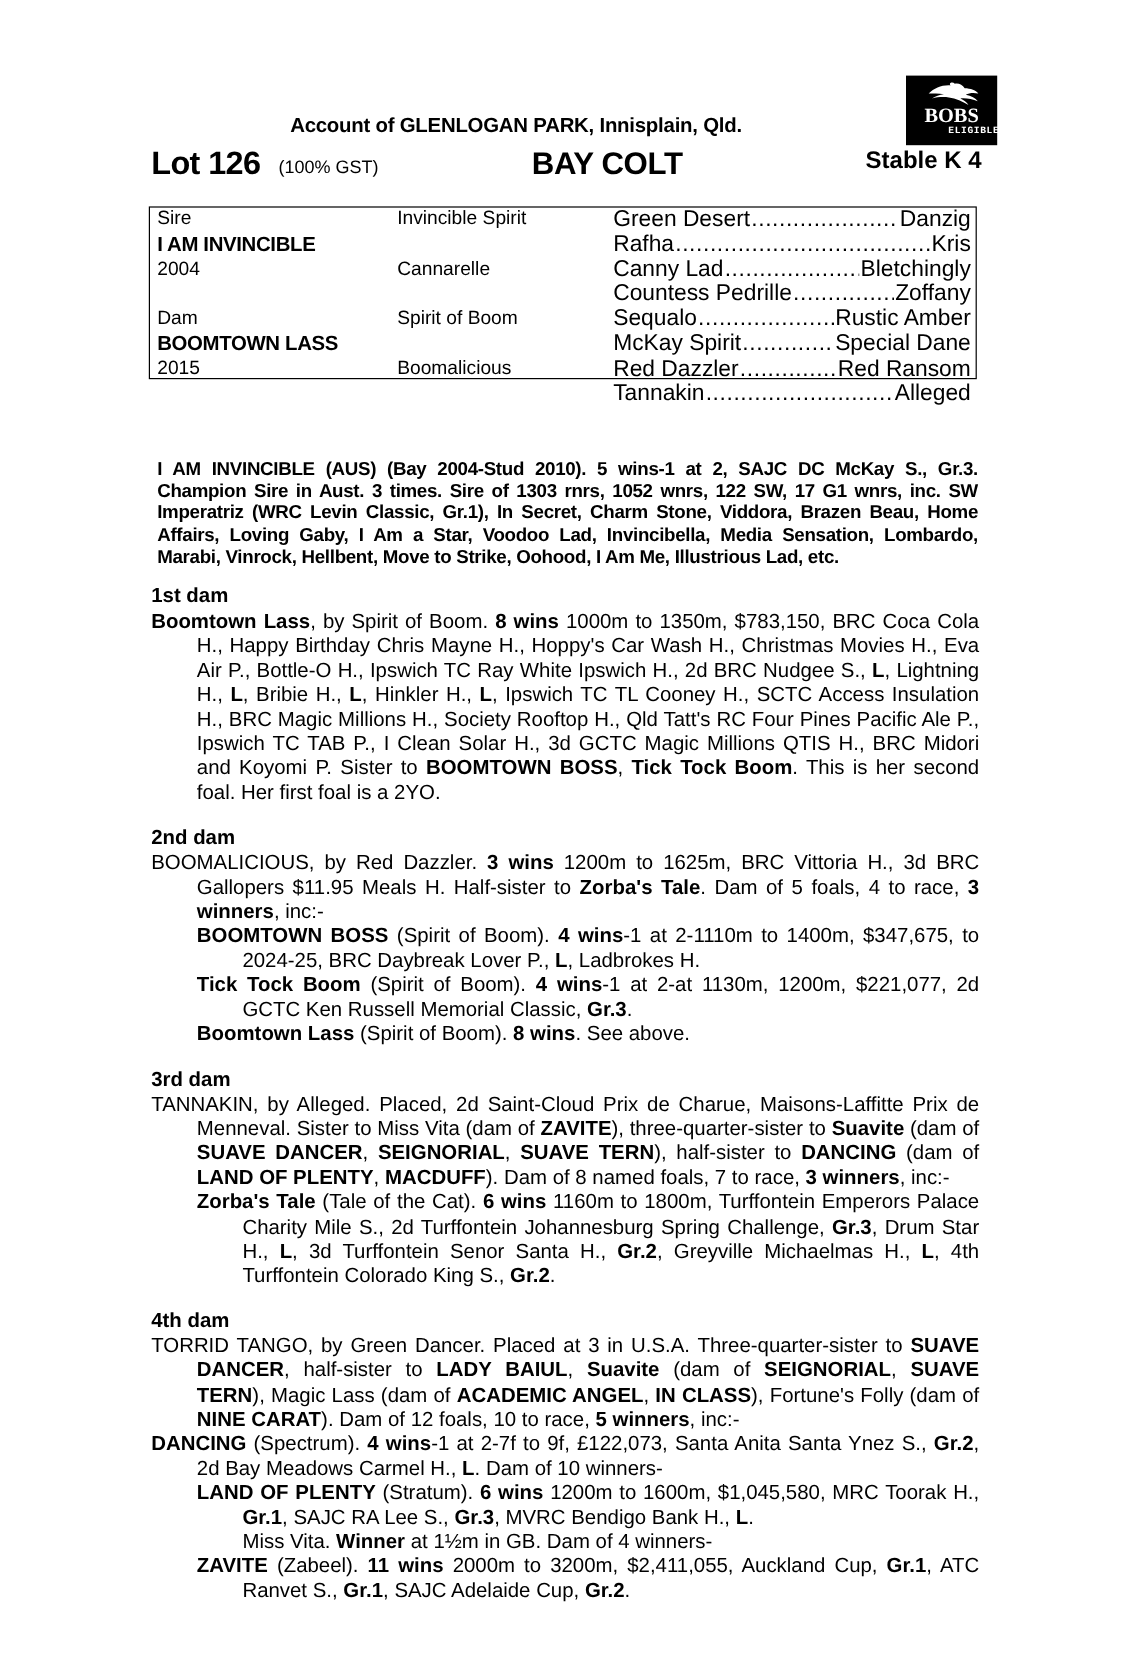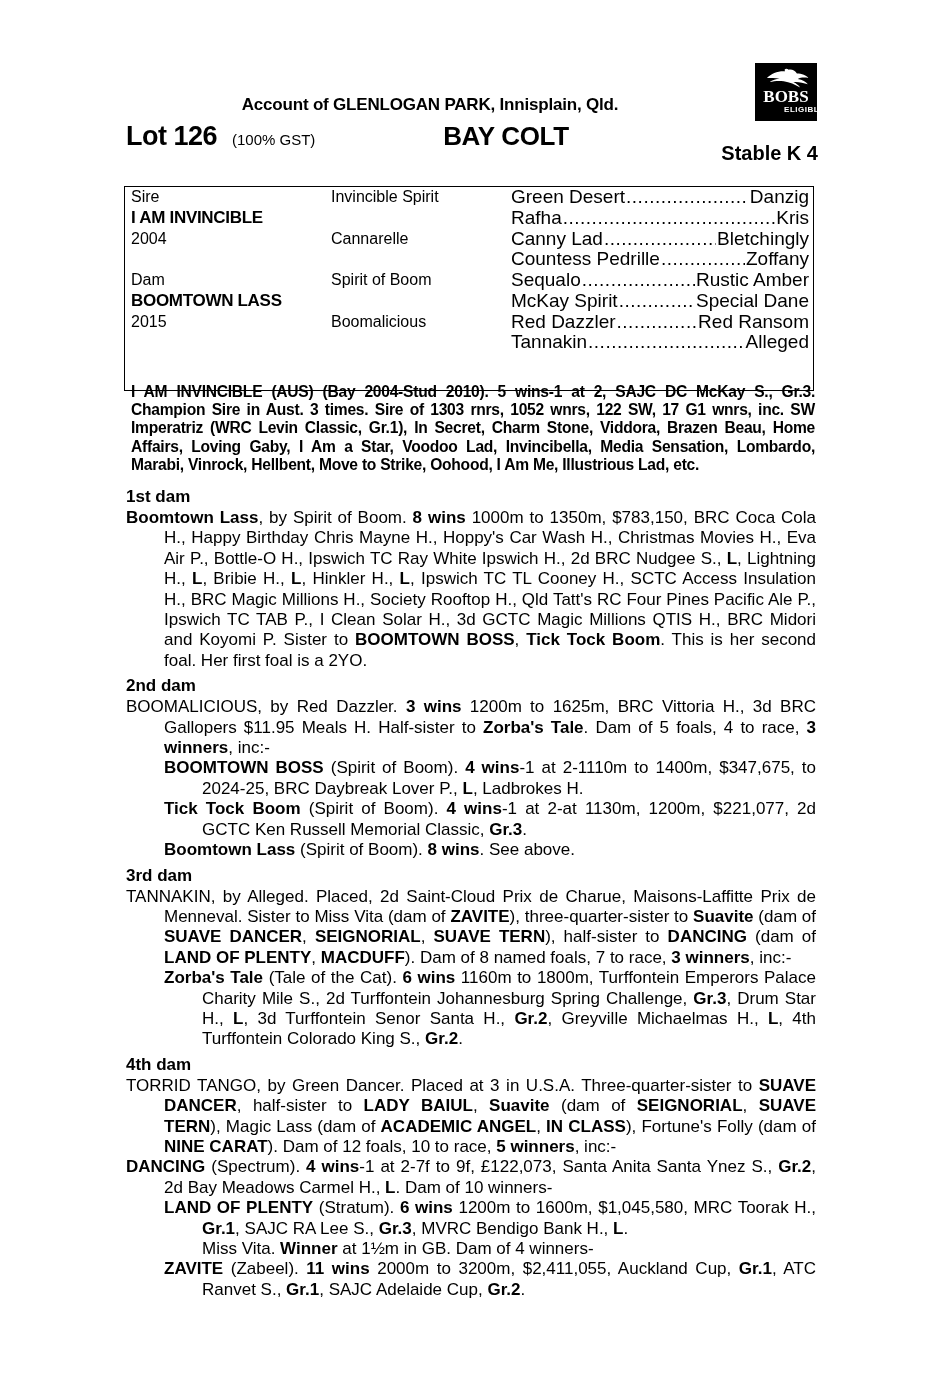--- a/index.html
+++ b/index.html
@@ -22,21 +22,21 @@
     height: 1400px;
     padding: 0;
     box-sizing: border-box;
   }
 
   
   .bobs-logo {
     position: absolute;
     left: 755px;
     top: 63px;
-    width: 62px;
+    width: 76px;
     height: 58px;
     background: #000000;
     display: flex;
     flex-direction: column;
     align-items: center;
     justify-content: flex-start;
   }
   .bobs-horse {
     margin-top: 5px;
     width: 46px;
@@ -46,21 +46,21 @@
     color: #ffffff;
     font-family: "Liberation Serif", serif;
     font-weight: bold;
     font-size: 17px;
     line-height: 17px;
     letter-spacing: 0px;
     margin-top: 0px;
   }
   .bobs-sub {
     color: #ffffff;
-    font-family: Liberation Sans, sans-serif;
+    font-family: Liberation Mono, monospace;
     font-weight: bold;
     font-size: 8px;
     line-height: 10px;
     letter-spacing: 0.5px;
     margin-left: 37px;
   }
 
   .account-line {
     position: absolute;
     left: 0;
@@ -103,21 +103,21 @@
     width: 240px;
     text-align: center;
     font-weight: bold;
     font-size: 26px;
     line-height: 30px;
     letter-spacing: -0.3px;
   }
   .stable {
     position: absolute;
     right: 0;
-    top: 19px;
+    top: 0;
     font-weight: bold;
     font-size: 20px;
     line-height: 26px;
   }
 
   .foaled-row {
     position: absolute;
     left: 126px;
     top: 156px;
     width: 692px;
@@ -152,23 +152,23 @@
     height: 7px;
     border: 1.4px solid #000;
     border-bottom: none;
     border-radius: 10px 10px 0 0;
   }
 
   
   .ped-table {
     position: absolute;
     left: 124px;
-    top: 186px;
+    top: 172px;
     width: 690px;
-    height: 205px;
+    height: 144px;
     border: 1.6px solid #000;
     box-sizing: border-box;
   }
   .ped-col {
     position: absolute;
     top: 0;
     height: 100%;
   }
   .c1 { left: 6px;   width: 200px; }
   .c2 { left: 206px; width: 180px; }
@@ -225,21 +225,21 @@
     left: 126px;
     top: 486px;
     width: 690px;
     font-size: 17px;
     line-height: 20.4px;
   }
   .dam-head {
     font-weight: bold;
     font-size: 17px;
     line-height: 22px;
-    margin-top: 4px;
+    margin-top: 16px;
   }
   .dam-head.first { margin-top: 0; }
   .para {
     text-align: justify;
     text-justify: inter-word;
     margin: 0;
   }
   
   .lvl0 { padding-left: 38px; text-indent: -38px; }
   .lvl1 { padding-left: 76px; text-indent: -38px; }

